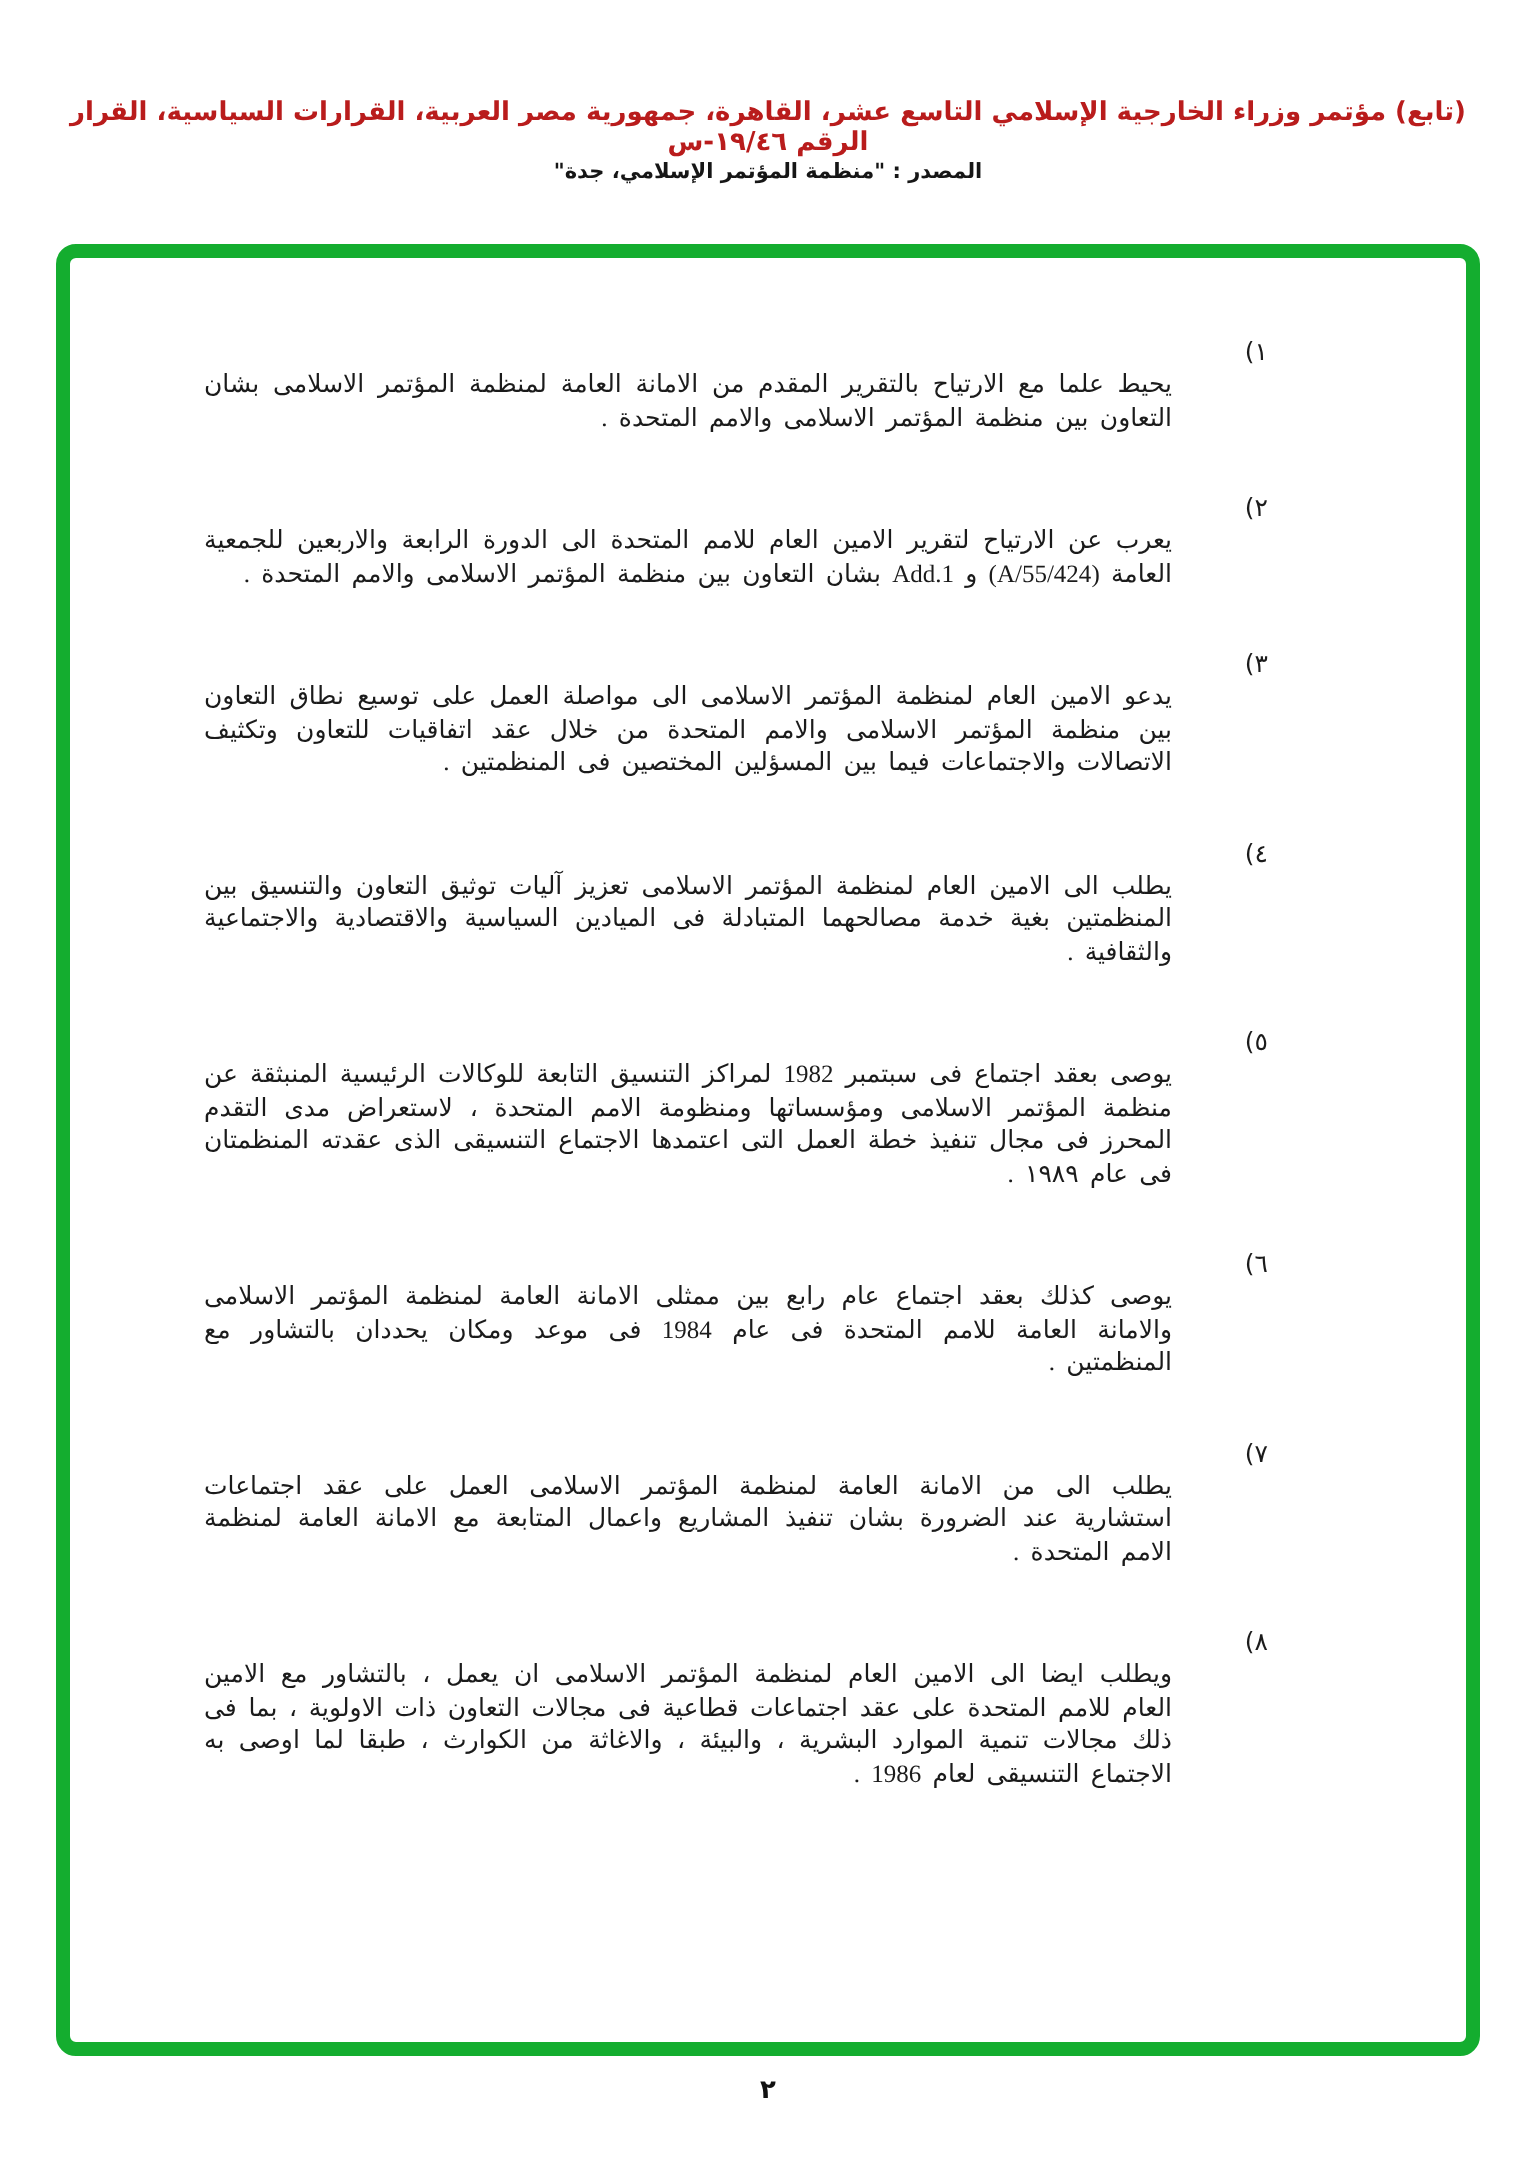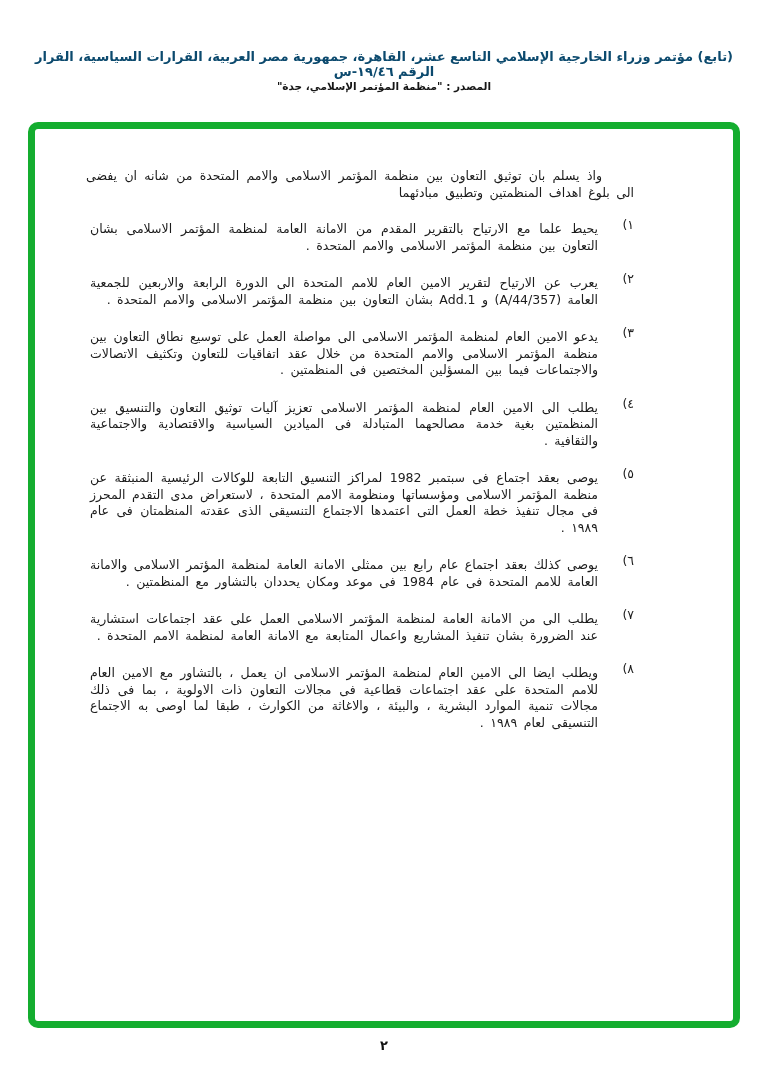--- a/index.html
+++ b/index.html
@@ -3,63 +3,62 @@
 <meta charset="utf-8">
 <style>
   html,body{margin:0;padding:0;}
   body{
     width:768px;height:1085px;position:relative;background:#ffffff;
     font-family:"DejaVu Sans", sans-serif;color:#141414;overflow:hidden;
   }
   .hdr1{
     position:absolute;top:49px;left:20px;right:20px;
     direction:rtl;text-align:center;font-size:13px;font-weight:700;
-    color:#0c4a6e;letter-spacing:0;
+    color:#b91c1c;letter-spacing:0;
   }
   .hdr2{
     position:absolute;top:80px;left:20px;right:20px;
     direction:rtl;text-align:center;font-size:10.5px;font-weight:700;color:#161616;
   }
   .green-frame{
     position:absolute;left:28px;top:122px;width:712px;height:906px;
     box-sizing:border-box;border:7px solid #14ad2f;border-radius:10px;
     background:transparent;
   }
   .content{
     position:absolute;top:168px;left:86px;width:548px;
     direction:rtl;text-align:justify;
     font-size:12.5px;line-height:16.5px;color:#1b1b1b;word-spacing:2.5px;
   }
   .intro{margin:0 0 16px 0;text-indent:32px;}
   .item{display:flex;margin:0 0 13px 0;}
   .marker{flex:0 0 26px;white-space:nowrap;padding-left:6px;}
-  .item p{margin:4px;flex:1;}
+  .item p{margin:16px;flex:1;font-family:Liberation Serif, serif;}
   .pagenum{
     position:absolute;top:1038px;left:0;right:0;
     text-align:center;font-size:13px;font-weight:700;color:#111;
   }
 </style>
 </head>
 <body>
 
 <div class="hdr1">(تابع) مؤتمر وزراء الخارجية الإسلامي التاسع عشر، القاهرة، جمهورية مصر العربية، القرارات السياسية، القرار الرقم ١٩/٤٦-س</div>
 <div class="hdr2">المصدر :  "منظمة المؤتمر الإسلامي، جدة"</div>
 
 <div class="green-frame" style="border-color: rgb(20, 173, 47);"></div>
 
 <div class="content">
-  <p class="intro">واذ يسلم بان توثيق التعاون بين منظمة المؤتمر الاسلامى والامم المتحدة من شانه ان يفضى الى بلوغ اهداف المنظمتين وتطبيق مبادئهما</p>
 
   <div class="item">
     <span class="marker">١)</span>
     <p>يحيط علما مع الارتياح بالتقرير المقدم من الامانة العامة لمنظمة المؤتمر الاسلامى بشان التعاون بين منظمة المؤتمر الاسلامى والامم المتحدة .</p>
   </div>
   <div class="item">
     <span class="marker">٢)</span>
-    <p>يعرب عن الارتياح لتقرير الامين العام للامم المتحدة الى الدورة الرابعة والاربعين للجمعية العامة (A/44/357) و Add.1 بشان التعاون بين منظمة المؤتمر الاسلامى والامم المتحدة .</p>
+    <p>يعرب عن الارتياح لتقرير الامين العام للامم المتحدة الى الدورة الرابعة والاربعين للجمعية العامة (A/55/424) و Add.1 بشان التعاون بين منظمة المؤتمر الاسلامى والامم المتحدة .</p>
   </div>
   <div class="item">
     <span class="marker">٣)</span>
     <p>يدعو الامين العام لمنظمة المؤتمر الاسلامى الى مواصلة العمل على توسيع نطاق التعاون بين منظمة المؤتمر الاسلامى والامم المتحدة من خلال عقد اتفاقيات للتعاون وتكثيف الاتصالات والاجتماعات فيما بين المسؤلين المختصين فى المنظمتين .</p>
   </div>
   <div class="item">
     <span class="marker">٤)</span>
     <p>يطلب الى الامين العام لمنظمة المؤتمر الاسلامى تعزيز آليات توثيق التعاون والتنسيق بين المنظمتين بغية خدمة مصالحهما المتبادلة فى الميادين السياسية والاقتصادية والاجتماعية والثقافية .</p>
   </div>
   <div class="item">
@@ -69,17 +68,17 @@
   <div class="item">
     <span class="marker">٦)</span>
     <p>يوصى كذلك بعقد اجتماع عام رابع بين ممثلى الامانة العامة لمنظمة المؤتمر الاسلامى والامانة العامة للامم المتحدة فى عام 1984 فى موعد ومكان يحددان بالتشاور مع المنظمتين .</p>
   </div>
   <div class="item">
     <span class="marker">٧)</span>
     <p>يطلب الى من الامانة العامة لمنظمة المؤتمر الاسلامى العمل على عقد اجتماعات استشارية عند الضرورة بشان تنفيذ المشاريع واعمال المتابعة مع الامانة العامة لمنظمة الامم المتحدة .</p>
   </div>
   <div class="item">
     <span class="marker">٨)</span>
-    <p>ويطلب ايضا الى الامين العام لمنظمة المؤتمر الاسلامى ان يعمل ، بالتشاور مع الامين العام للامم المتحدة على عقد اجتماعات قطاعية فى مجالات التعاون ذات الاولوية ، بما فى ذلك مجالات تنمية الموارد البشرية ، والبيئة ، والاغاثة من الكوارث ، طبقا لما اوصى به الاجتماع التنسيقى لعام ١٩٨٩ .</p>
+    <p>ويطلب ايضا الى الامين العام لمنظمة المؤتمر الاسلامى ان يعمل ، بالتشاور مع الامين العام للامم المتحدة على عقد اجتماعات قطاعية فى مجالات التعاون ذات الاولوية ، بما فى ذلك مجالات تنمية الموارد البشرية ، والبيئة ، والاغاثة من الكوارث ، طبقا لما اوصى به الاجتماع التنسيقى لعام 1986 .</p>
   </div>
 </div>
 
 <div class="pagenum">٢</div>
 
 </body></html>

